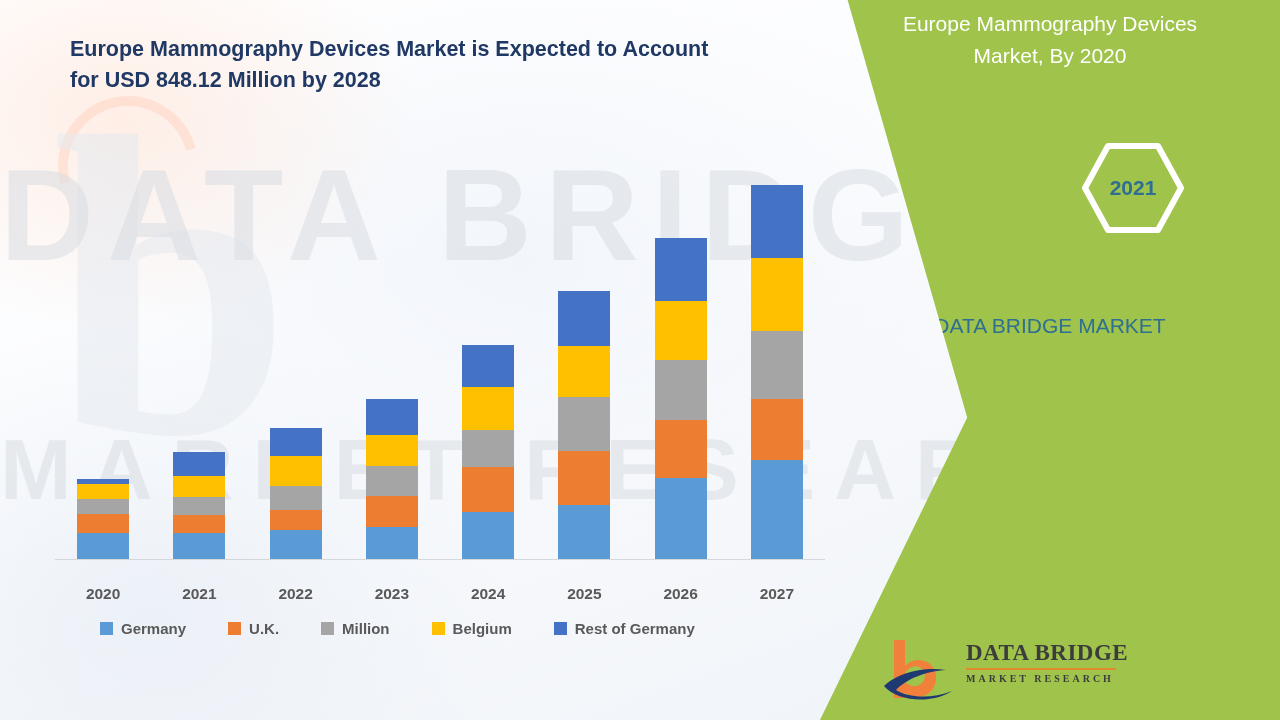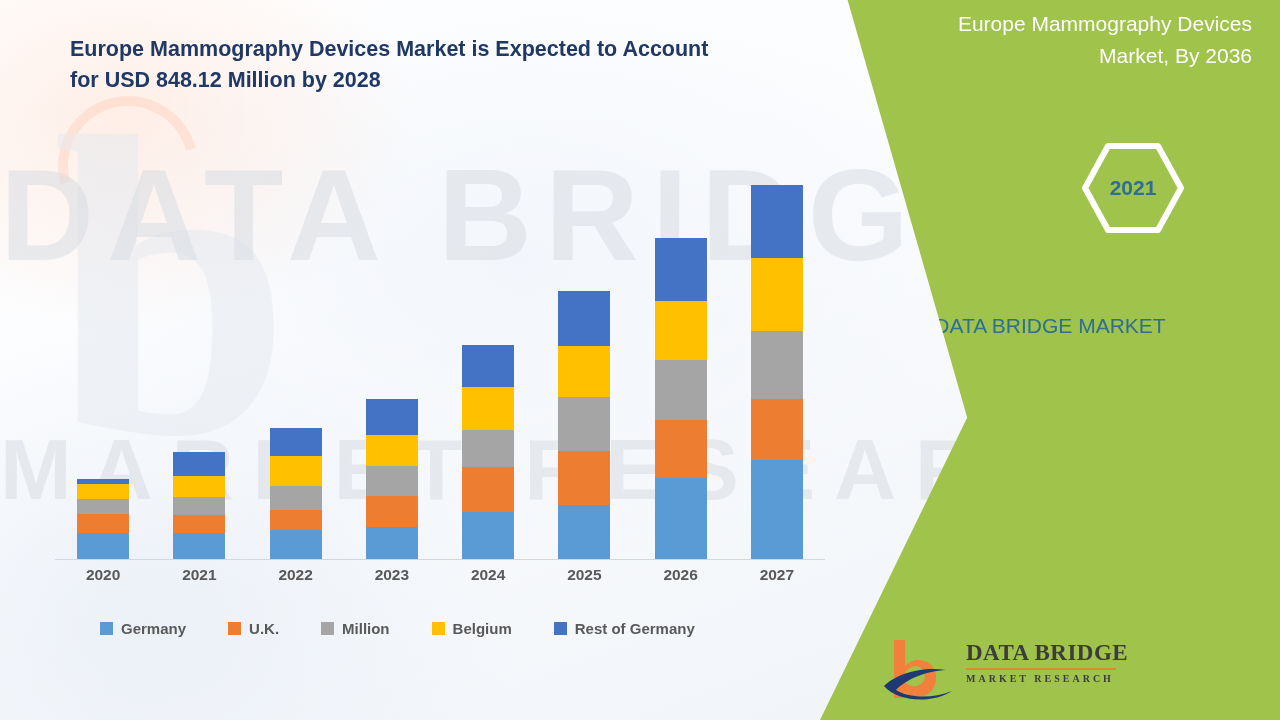--- a/index.html
+++ b/index.html
@@ -74,41 +74,41 @@
     width:52px;display:flex;flex-direction:column;justify-content:flex-end;
   }
   .seg{width:100%;}
 
   
   .xaxis{
     position:absolute;left:55px;top:566px;width:770px;height:26px;display:flex;
   }
   .xtick{
     flex:1 1 0;text-align:center;
-    font-size:15.5px;font-weight:700;color:#595959;
+    font-size:15.5px;font-weight:700;color:#595959;margin-top:19px;
   }
 
   
   .legend{
     position:absolute;left:100px;top:616px;width:700px;height:24px;
     display:flex;align-items:center;
   }
   .lg-item{display:flex;align-items:center;margin-right:42px;}
   .lg-swatch{width:13px;height:13px;margin-right:8px;flex:none;}
   .lg-label{font-size:15px;font-weight:700;color:#595959;white-space:nowrap;}
 
   
   .green-panel{
     position:absolute;right:0;top:0;width:460px;height:720px;
     background:#9fc34b;
     clip-path:polygon(100% 0,100% 100%,0 100%,32% 58%,6% 0);
   }
   .panel-title{
     position:absolute;left:0;right:0;top:8px;
-    text-align:right;color:#ffffff;
+    text-align:center;color:#ffffff;
     font-size:21px;line-height:1.5;font-weight:400;
     padding:0 28px;
   }
   .hex{
     position:absolute;
     display:flex;align-items:center;justify-content:center;
     color:#2e6f93;font-weight:600;
   }
   .hex svg{position:absolute;inset:0;}
   .hex span{position:relative;z-index:2;}
@@ -265,21 +265,21 @@
       </div>
       <div class="lg-item">
         <span class="lg-swatch" style="background: rgb(68, 114, 196);"></span>
         <span class="lg-label">Rest of Germany</span>
       </div>
     </div>
 
   <div class="green-panel">
     <div class="panel-title">
       <div>Europe Mammography Devices</div>
-      <div>Market, By 2036</div>
+      <div>Market, By 2020</div>
     </div>
 
 
     <div class="hex hex-2021">
       <svg viewBox="0 0 102 92">
         <polygon points="26,4 76,4 99,46 76,88 26,88 3,46" fill="none" stroke="#ffffff" stroke-width="6" stroke-linejoin="round"></polygon>
       </svg>
       <span>2021</span>
     </div>
 

